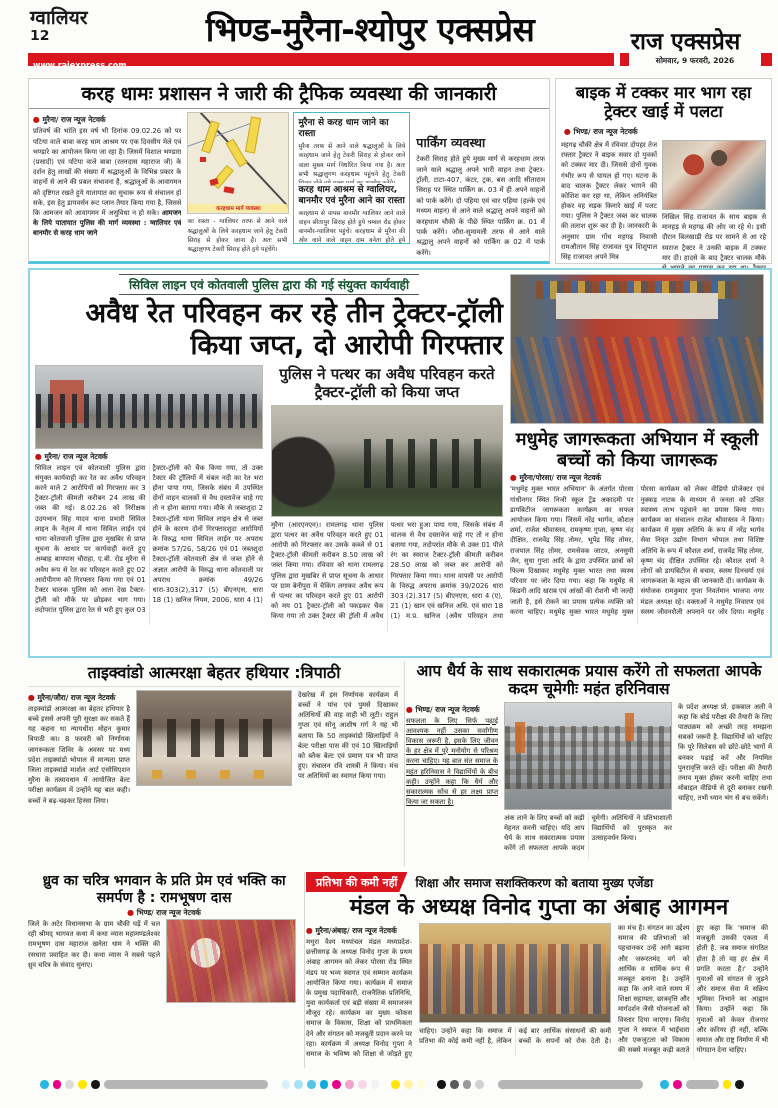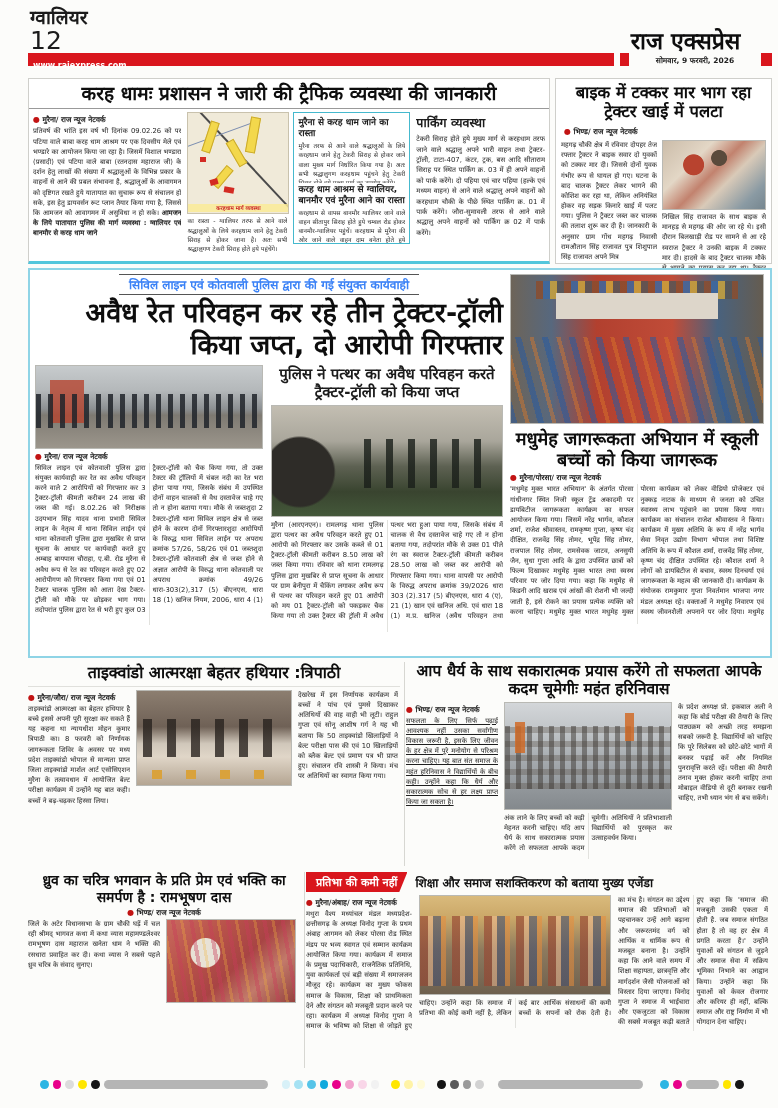--- a/index.html
+++ b/index.html
@@ -1,42 +1,42 @@
 <!DOCTYPE html>
 <html><head>
 <meta charset="utf-8">
 <style>
   html,body{margin:0;padding:0;background:#e8e8e4;}
   .page{position:relative;width:778px;height:1108px;background:#fcfcfa;margin:0 auto;
         font-family:"DejaVu Sans",sans-serif;color:#1b1b1b;overflow:hidden;}
   
   .edition{position:absolute;left:30px;top:8px;line-height:1.05;}
   .edition .ed-name{font-size:19px;font-weight:bold;}
-  .edition .ed-num{font-size:25px;font-weight:normal;}
+  .edition .ed-num{font-size:14px;font-weight:bold;}
   .masthead{position:absolute;left:120px;width:500px;top:6px;text-align:center;
             font-size:33px;font-weight:bold;color:#0a0a0a;letter-spacing:-0.5px;}
   .brand{position:absolute;right:10px;top:24px;width:165px;text-align:center;
          font-size:23px;font-weight:bold;color:#0d0d0d;}
   .redbar{position:absolute;left:28px;top:53px;width:586px;height:13px;background:#d9161d;}
   .redbar .website{color:#fff;font-size:8px;font-weight:bold;line-height:13px;padding-left:5px;display:inline-block;}
   .datebox{position:absolute;left:620px;top:53px;width:152px;height:13px;display:flex;align-items:center;}
   .datebox .rb1{width:9px;height:13px;background:#d9161d;}
   .datebox .rb2{width:11px;height:13px;background:#d9161d;}
   .datebox .dt{flex:1;text-align:center;font-size:7.5px;font-weight:bold;color:#222;}
   
   .box{border:1px solid #cfcfcb;background:#fff;box-sizing:border-box;}
   .hl{font-weight:bold;color:#0d0d0d;text-align:center;line-height:1.18;}
   .bt{font-size:6.8px;text-align:justify;line-height:1.5;color:#1f1f1f;overflow:hidden;}
   .cols2{column-count:2;column-gap:7px;column-rule:1px solid #e2e2de;}
   .by{font-size:7.3px;font-weight:bold;color:#222;margin:2px 0;}
   .by .dot{color:#c21313;font-size:8px;}
   .ph{position:relative;overflow:hidden;border:1px solid #b9b9b4;box-sizing:border-box;}
   .kick{display:block;text-align:center;margin:0 auto;}
   .kick span{display:inline-block;border-top:1px solid #555;border-bottom:1px solid #555;
-             padding:1px 10px;font-weight:bold;font-size:12px;color:#3b82f6;}
+             padding:1px 10px;font-weight:bold;font-size:12px;color:#14532d;}
   
   .art-traffic{position:absolute;left:28px;top:78px;width:522px;height:186px;
                border-bottom:3px solid #53c6dc;}
   .art-traffic .hl{font-size:19px;border-bottom:1px solid #999;padding:3px 2px 4px;}
   .traffic-row{display:flex;gap:6px;padding:3px 4px;}
   .t-colA{width:150px;}
   .t-colA .bt{height:118px;}
   .lead-bold{font-weight:bold;}
   .t-colB{width:100px;}
   .map-img{position:relative;width:100px;height:100px;background:#f0ead9;border:1px solid #c9c2ad;overflow:hidden;}
@@ -50,21 +50,21 @@
   .map-r{position:absolute;background:#d32b23;}
   .map-r1{width:8px;height:6px;left:22px;top:66px;transform:rotate(-15deg);}
   .map-r2{width:10px;height:6px;left:36px;top:74px;transform:rotate(10deg);}
   .map-r3{width:6px;height:5px;left:12px;top:44px;}
   .map-label{position:absolute;bottom:1px;left:0;right:0;text-align:center;font-size:5.5px;
              font-weight:bold;color:#c22;background:rgba(250,235,150,.85);}
   .t-colB .bt{height:36px;margin-top:2px;font-size:6.2px;}
   .t-colC{width:118px;border:1.5px solid #45b9ce;padding:3px 4px;box-sizing:border-box;height:132px;overflow:hidden;}
   .t-colC .sec-t{font-size:9px;font-weight:bold;line-height:1.2;margin:1px 0 2px;}
   .t-colC .bt{font-size:6.2px;}
-  .t-colD{width:130px;height:148px;overflow:hidden;}
+  .t-colD{width:130px;height:148px;overflow:hidden;margin-top:20px;}
   .t-colD .sec-t{font-size:12.5px;font-weight:bold;margin:2px 0 3px;}
   .t-colD .bt{font-size:6.9px;}
   .art-bike{position:absolute;left:555px;top:78px;width:217px;height:186px;}
   .art-bike .hl{font-size:16.5px;padding:4px 4px 2px;}
   .bike-row{display:flex;gap:5px;padding:2px 5px;}
   .b-colA{width:99px;}
   .b-colA .bt{height:138px;}
   .b-colB{width:104px;}
   .ph-injured{width:104px;height:70px;background:
       radial-gradient(circle at 30% 35%,#b8432f 0 12%,transparent 13%),
@@ -171,20 +171,21 @@
 </style>
 </head>
 <body>
 
 <div class="page">
 
   <div class="edition">
     <div class="ed-name">ग्वालियर</div>
     <div class="ed-num">12</div>
   </div>
+  <div class="masthead">भिण्ड-मुरैना-श्योपुर एक्सप्रेस</div>
   <div class="brand">राज एक्सप्रेस</div>
   <div class="redbar">
     <span class="website">www.rajexpress.com</span>
   </div>
   <div class="datebox">
     <span class="rb1"></span>
     <span class="dt">सोमवार, 9 फरवरी, 2026</span>
     <span class="rb2"></span>
   </div>
 
@@ -324,20 +325,21 @@
         <div class="crowd"></div>
       </div>
     </div>
   </div>
 
   <div class="art-mandal">
     <div class="mandal-top">
       <span class="badge">प्रतिभा की कमी नहीं</span>
       <span class="mandal-kick">शिक्षा और समाज सशक्तिकरण को बताया मुख्य एजेंडा</span>
     </div>
+    <div class="hl">मंडल के अध्यक्ष विनोद गुप्ता का अंबाह आगमन</div>
     <div class="mandal-row">
       <div class="m-col1">
         <div class="by"><span class="dot">●</span> <span>मुरैना/अंबाह/ राज न्यूज नेटवर्क</span></div>
         <div class="bt">मथुरा वैश्य मध्यांचल मंडल मध्यप्रदेश-छत्तीसगढ़ के अध्यक्ष विनोद गुप्ता के प्रथम अंबाह आगमन को लेकर पोरसा रोड स्थित मंडप पर भव्य स्वागत एवं सम्मान कार्यक्रम आयोजित किया गया। कार्यक्रम में समाज के प्रमुख पदाधिकारी, राजनैतिक प्रतिनिधि, युवा कार्यकर्ता एवं बड़ी संख्या में समाजजन मौजूद रहे। कार्यक्रम का मुख्य फोकस समाज के विकास, शिक्षा को प्राथमिकता देने और संगठन को मजबूती प्रदान करने पर रहा। कार्यक्रम में अध्यक्ष विनोद गुप्ता ने समाज के भविष्य को शिक्षा से जोड़ते हुए कहा कि यदि समाज को मजबूत और आत्मनिर्भर बनाना है तो बच्चों को उच्च शिक्षा के अवसर उपलब्ध कराना सबसे बड़ी प्राथमिकता होगी</div>
       </div>
       <div class="m-mid">
         <div class="ph ph-mandal">
           <div class="people"></div>
         </div>
         <div class="bt cols2">चाहिए। उन्होंने कहा कि समाज में प्रतिभा की कोई कमी नहीं है, लेकिन कई बार आर्थिक संसाधनों की कमी बच्चों के सपनों को रोक देती है। उन्होंने समाज के सक्षम लोगों से आह्वान किया कि वे प्रतिभाशाली विद्यार्थियों को आगे बढ़ाने में सहयोग करें, ताकि कोई भी बच्चा आर्थिक कमजोरी के कारण शिक्षा से वंचित न रहे। उन्होंने कहा कि मथुरा वैश्य मध्यांचल मंडल केवल सामाजिक संगठन नहीं, बल्कि समाज के विकास और उत्थान</div>

